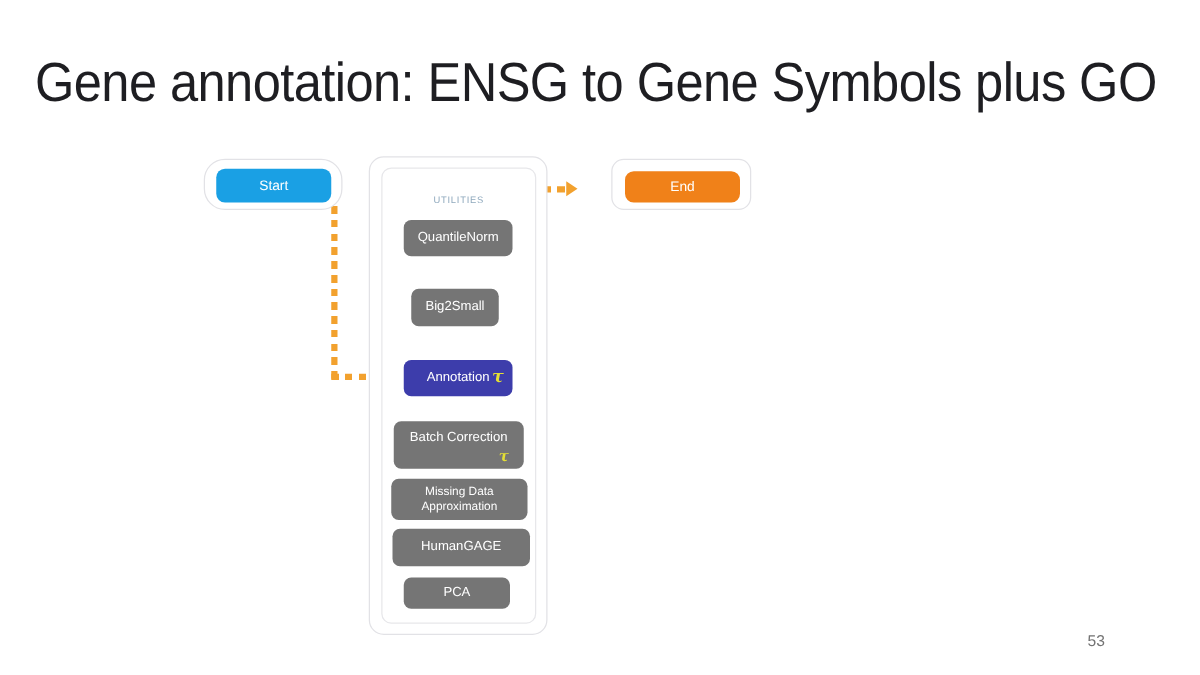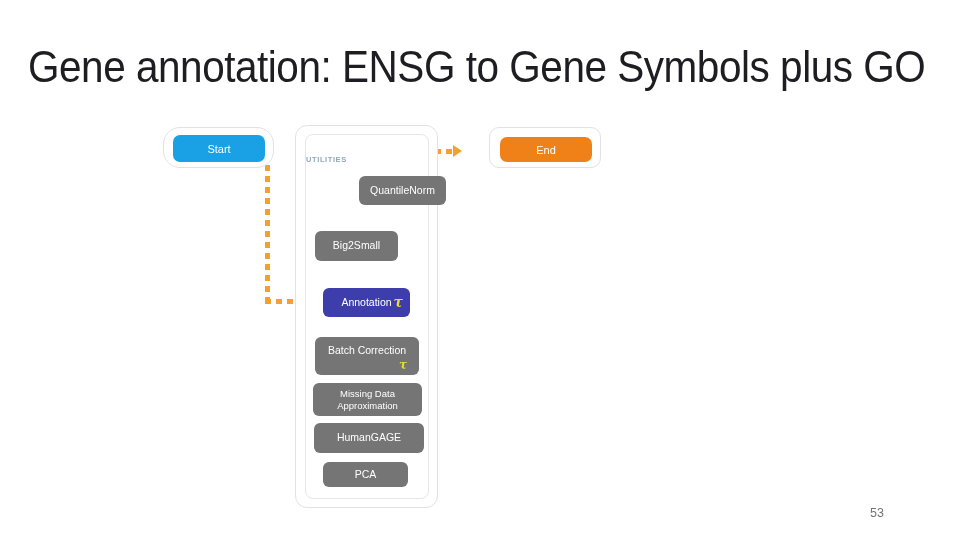--- a/index.html
+++ b/index.html
@@ -61,43 +61,43 @@
   .panel-inner {
     position: absolute;
     left: 9px; top: 8px; width: 124px; height: 365px;
     background: #ffffff;
     border: 1px solid #e7e7ea;
     border-radius: 8px;
   }
   .panel-label {
     position: absolute;
     left: 0; right: 0; top: 20px;
-    text-align: left;
+    text-align: center;
     font-size: 7.5px;
-    font-weight: bold;
+    font-weight: normal;
     letter-spacing: 0.6px;
     color: #8fa9bd;
   }
 
   
   .ubtn {
     position: absolute;
     background: #757575;
     color: #ffffff;
     border-radius: 6px;
     display: flex;
     align-items: center;
     justify-content: center;
     text-align: center;
     font-size: 10.5px;
     line-height: 1.25;
     cursor: default;
   }
-  .u-quantilenorm { left: 323px; top: 176px; width: 87px;  height: 29px; margin-left: 36px; }
-  .u-big2small    { left: 315px; top: 231px; width: 83px;  height: 30px; text-align: center; }
+  .u-quantilenorm { left: 323px; top: 176px; width: 87px;  height: 29px; }
+  .u-big2small    { left: 329px; top: 231px; width: 70px;  height: 30px; text-align: center; }
   .u-annotation   { left: 323px; top: 288px; width: 87px;  height: 29px; background: #3d3dab; }
   .u-batch        { left: 315px; top: 337px; width: 104px; height: 38px; align-items: flex-start; padding-top: 7px; }
   .u-missing      { left: 313px; top: 383px; width: 109px; height: 33px; font-size: 9.5px; padding: 0 12px; align-items: center; }
   .u-humangage    { left: 314px; top: 423px; width: 110px; height: 30px; }
   .u-pca          { left: 323px; top: 462px; width: 85px;  height: 25px; }
 
   .tau {
     font-family: "DejaVu Serif", serif;
     font-style: italic;
     font-weight: bold;

